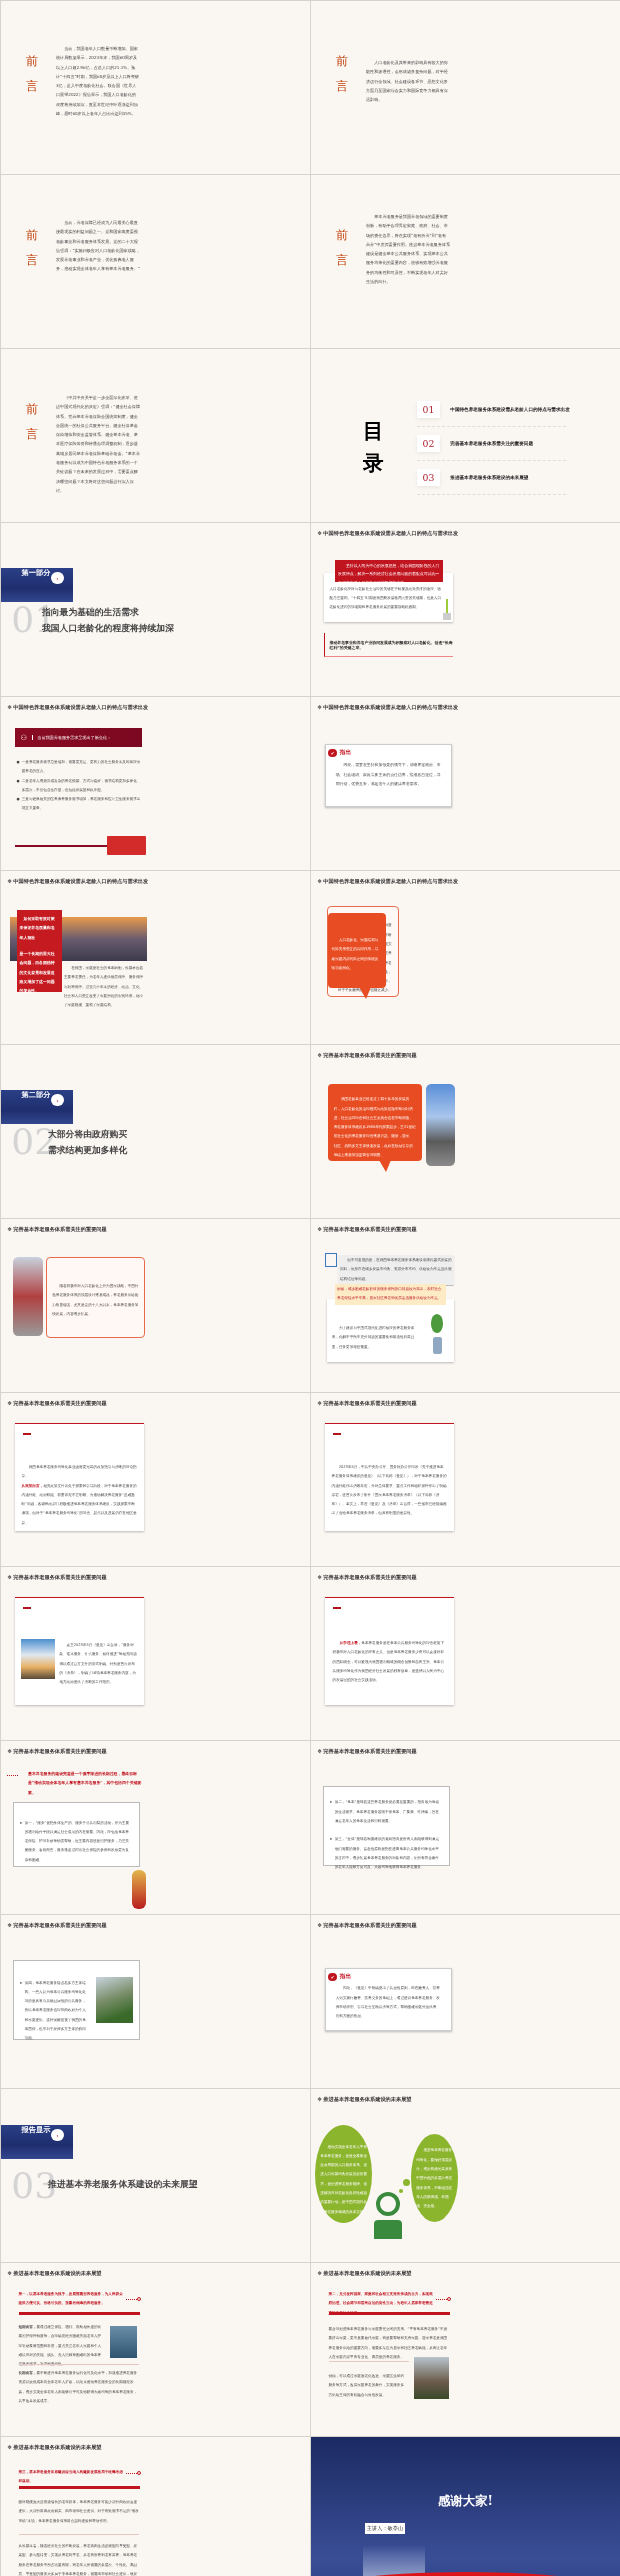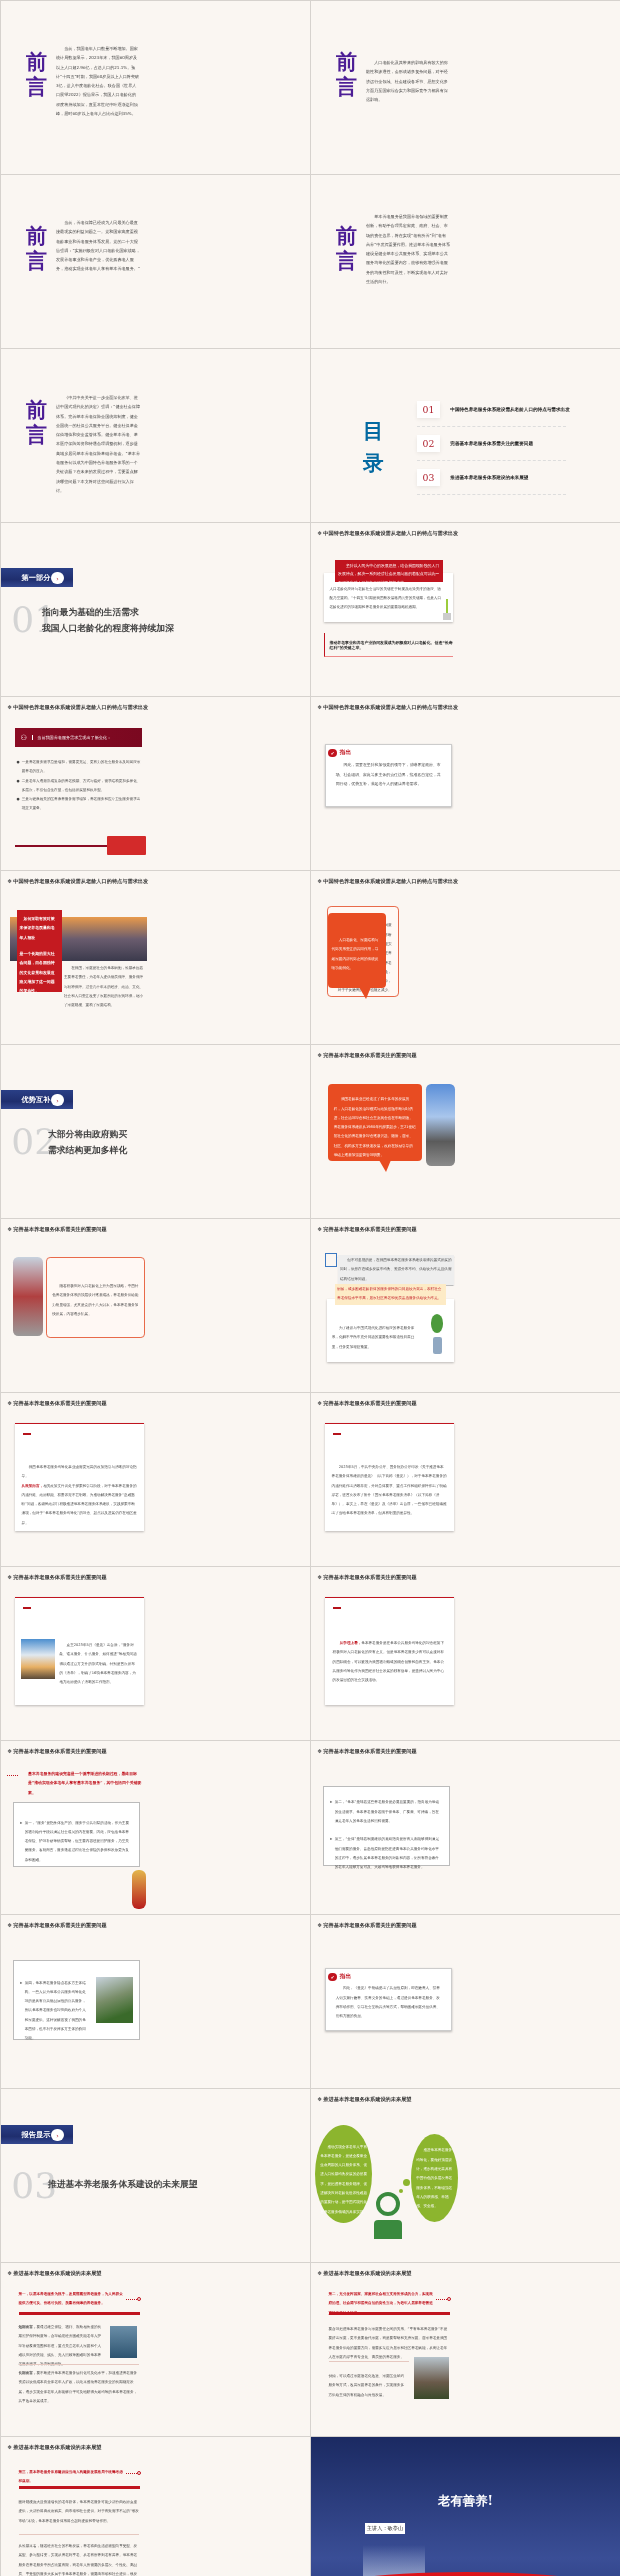--- a/index.html
+++ b/index.html
@@ -4,32 +4,32 @@
 <style>
   * { box-sizing: border-box; margin: 0; padding: 0; }
   html, body { width: 620px; background: #d3d3d3; font-family: "DejaVu Sans", "Liberation Sans", sans-serif; }
   .grid { width: 620px; display: grid; grid-template-columns: 309px 309px; column-gap: 1px; row-gap: 1px; padding: 1px 0 0 1px; background: #d6d2ce; }
   .slide { position: relative; width: 309px; height: 173px; background: #faf6f2; overflow: hidden; color: #333; }
   .serif { font-family: "DejaVu Serif", "Liberation Serif", serif; }
   .p { font-size: 4.1px; line-height: 9.3px; color: #444; text-indent: 2em; }
   .p.tight { line-height: 8.8px; }
 
   
-  .pre-title { position: absolute; left: 25px; top: 48px; width: 15.5px; font-size: 21px; line-height: 25px; font-weight: bold; color: #4c1d95; }
+  .pre-title { position: absolute; left: 25px; top: 48px; width: 15.5px; font-size: 12px; line-height: 25px; font-weight: normal; color: #c2410c; }
   .pre-text { position: absolute; left: 55px; width: 84px; }
 
   
-  .toc-title { position: absolute; left: 52px; top: 66px; font-size: 20.6px; line-height: 32px; font-weight: bold; color: #0369a1; width: 20.6px; }
+  .toc-title { position: absolute; left: 52px; top: 66px; font-size: 20.6px; line-height: 32px; font-weight: bold; color: #000000; width: 20.6px; }
   .toc-item { position: absolute; left: 106px; display: flex; align-items: center; width: 196px; }
   .toc-num { width: 23px; height: 16.5px; background: #fff; box-shadow: 0 2.1px 4.1px rgba(0,0,0,0.08); color: #b0212e; font-size: 9.3px; display: flex; align-items: center; justify-content: center; }
   .toc-label { margin-left: 10.3px; font-size: 4.6px; font-weight: bold; color: #222; }
   .toc-line { position: absolute; left: 106px; width: 149px; border-top: 0.5px dashed #ddd; }
 
   
-  .sec-band { position: absolute; left: 0; top: 45px; width: 72px; height: 19px; background: linear-gradient(180deg,#2a3f86 0%,#1f2e6e 60%,#33478f 100%); display: flex; align-items: center; }
+  .sec-band { position: absolute; left: 0; top: 45px; width: 72px; height: 34px; background: linear-gradient(180deg,#2a3f86 0%,#1f2e6e 60%,#33478f 100%); display: flex; }
   .sec-band .lbl { color: #fff; font-size: 7.2px; font-weight: bold; margin-left: 20.6px; }
   .sec-band .arrow { position: absolute; right: 9.3px; top: 4.1px; width: 12.4px; height: 12.4px; border-radius: 50%; background: #fff; color: #b0212e; font-size: 6.2px; display: flex; align-items: center; justify-content: center; }
   .sec-num { position: absolute; left: 10.3px; top: 76px; font-size: 36px; color: #d4d4d4; line-height: 41px; }
   .sec-title { position: absolute; left: 41px; top: 82px; font-size: 8.8px; line-height: 15.5px; font-weight: bold; color: #444; }
 
   
   .hdr { position: absolute; left: 6.2px; top: 7.2px; font-size: 5.2px; font-weight: bold; color: #333; }
   .hdr .dia { color: #666; margin-right: 1.5px; }
 
   .card { position: absolute; background: #fff; box-shadow: 0 1px 2.1px rgba(0,0,0,0.25); }
@@ -169,21 +169,21 @@
     <div class="bubble-w" style="left:15.5px;top:35px;width:72px;height:91px">
       <div class="p" style="margin:14.4px 5.2px 0 10.3px;font-size:3.6px">同时，我国基本养老保险制度已经实现了全覆盖，待遇水平不断提升，为解决养老问题提供了坚实的物质保障，也使得社会成员在养老安排中拥有更多的自主权。养老保险提升了老年人的经济独立性，父母对子女的刚性经济需求减少，对于子女赡养的需求也随之减少。</div>
     </div>
     <div class="bubble-o" style="left:16.5px;top:42px;width:58px;height:75px;transform:translateX(0)">
       <div class="p" style="margin:23px 4.1px 0 4.1px;font-size:3.6px">人口老龄化、家庭结构与代际关系变迁的共同作用，导致家庭内部代际之间的传统反哺功能弱化。</div>
     </div>
   </div>
 
   <div class="slide">
     <div class="sec-band">
-      <span class="lbl serif">优势互补</span>
+      <span class="lbl serif">第二部分</span>
       <span class="arrow">›</span>
     </div>
     <div class="sec-num serif">02</div>
     <div class="sec-title serif" style="left:47px">
       <div>大部分将由政府购买</div>
       <div>需求结构更加多样化</div>
     </div>
   </div>
   <div class="slide">
     <div class="hdr serif"><span class="dia">❖</span><span>完善基本养老服务体系需关注的重要问题</span></div>
@@ -364,19 +364,19 @@
     <div class="hdr serif"><span class="dia">❖</span><span>推进基本养老服务体系建设的未来展望</span></div>
     <div class="serif red" style="position:absolute;left:17.5px;top:31px;width:105px;font-size:3.6px;line-height:9.3px;font-weight:bold">第三，基本养老服务体系建设应当纳入构建新发展格局中统筹考虑和谋划。</div>
     <div class="dots" style="left:125px;top:36px"></div>
     <div class="ring" style="left:136px;top:34px"></div>
     <div class="redbar" style="left:17.5px;top:49px;width:121px"></div>
     <div style="position:absolute;left:17.5px;top:61px;width:121px;font-size:3.6px;line-height:9.3px;color:#444">面对规模庞大且快速增长的老年群体，基本养老服务可能少部分由政府直接提供，大部分将由政府购买、由市场和社会提供。对于有效需求不足的“银发市场”来说，基本养老服务体系将会起到提振和带动作用。</div>
     <div class="fl" style="left:17.5px;top:97px;width:120px"></div>
     <div style="position:absolute;left:17.5px;top:105px;width:121px;font-size:3.6px;line-height:9.3px;color:#444">从长期来看，随着经济社会的不断发展，养老将由生活必需型向享受型、发展型、参与型转变，实现从养老到享老、从老有所养到老有善养。基本养老服务在养老服务中所占比重有限，而老年人所需要的多层次、个性化、高品质、享受型的服务大多属于非基本养老服务，需要由市场和社会提供，银发经济发展因而也更具活力和潜力。</div>
   </div>
   <div class="slide" style="background:linear-gradient(180deg,#1b2a62 0%,#3a4e96 70%,#2a3c80 100%)">
-    <div class="serif" style="position:absolute;left:0;width:100%;top:56px;text-align:center;color:#fff;font-size:12.4px;font-weight:bold">老有善养!</div>
+    <div class="serif" style="position:absolute;left:0;width:100%;top:56px;text-align:center;color:#fff;font-size:12.4px;font-weight:bold">感谢大家!</div>
     <div style="position:absolute;left:54px;top:86px;width:40px;height:11.3px;background:#fff;color:#222;font-size:5.2px;display:flex;align-items:center;justify-content:center">主讲人：敬亭山</div>
     <div style="position:absolute;left:52px;top:108px;width:62px;height:41px;background:linear-gradient(180deg,transparent 0%,rgba(220,230,245,0.7) 100%)"></div>
     <div style="position:absolute;left:-10.3px;top:135px;width:330px;height:46px;background:linear-gradient(180deg,#e0141a,#a00a10);border-radius:50% 50% 0 0"></div>
   </div>
 </div>
 
 
 </body></html>

